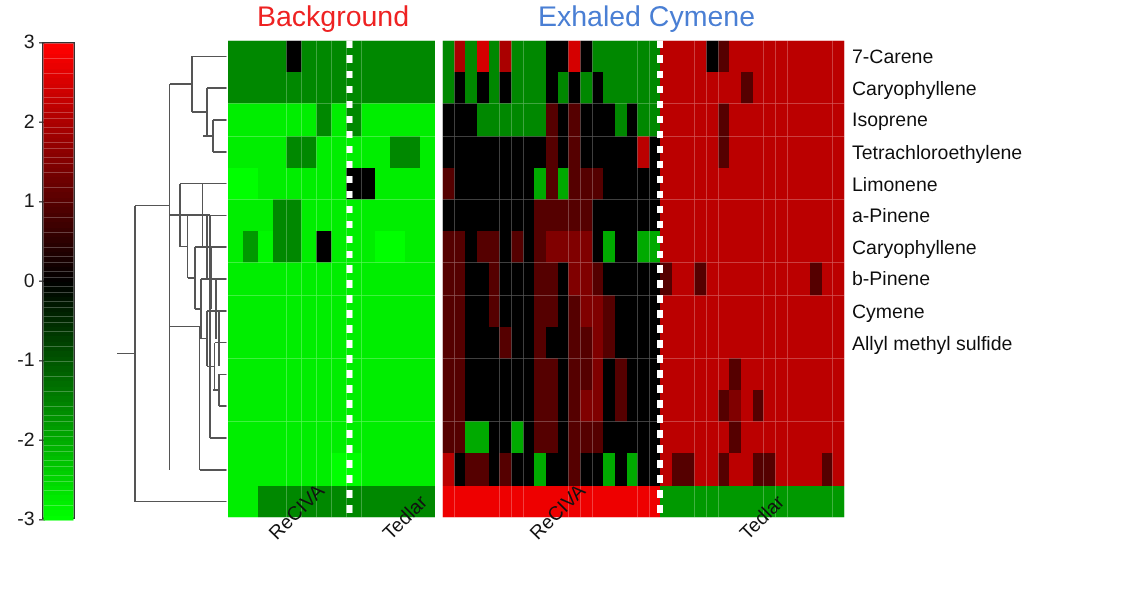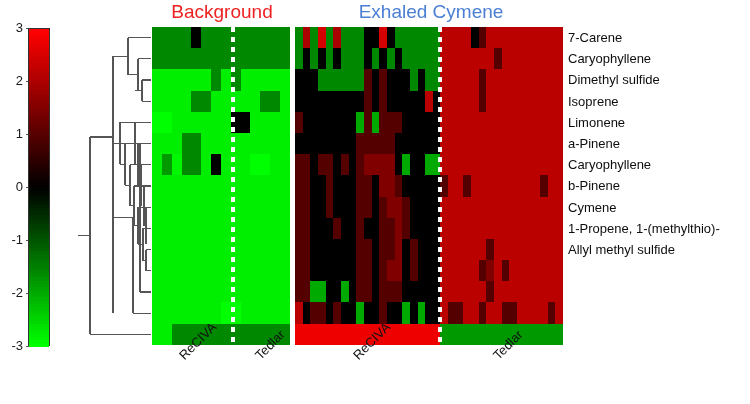--- a/index.html
+++ b/index.html
@@ -1047,27 +1047,26 @@
       <div class="hm-cell" style="width: 7.65714px; height: 21.2px; background: rgb(0, 153, 0);"></div>
       <div class="hm-cell" style="width: 7.65714px; height: 21.2px; background: rgb(0, 153, 0);"></div>
     </div>
   </div>
 <div class="abs divider" id="divider-bg"></div>
 <div class="abs divider" id="divider-eb"></div>
 
 <div class="abs" id="row-labels">
     <div class="row-label">7-Carene</div>
     <div class="row-label">Caryophyllene</div>
-    <div class="row-label">Dimethyl sulfide</div>
     <div class="row-label">Isoprene</div>
+    <div class="row-label">Tetrachloroethylene</div>
     <div class="row-label">Limonene</div>
     <div class="row-label">a-Pinene</div>
     <div class="row-label">Caryophyllene</div>
     <div class="row-label">b-Pinene</div>
     <div class="row-label">Cymene</div>
-    <div class="row-label">1-Propene, 1-(methylthio)-</div>
     <div class="row-label">Allyl methyl sulfide</div>
   </div>
 
 <div class="col-label" style="left: 176px;">ReCIVA</div>
 <div class="col-label" style="left: 252px;">Tedlar</div>
 <div class="col-label" style="left: 350px;">ReCIVA</div>
 <div class="col-label" style="left: 490px;">Tedlar</div>
 
 </body></html>

